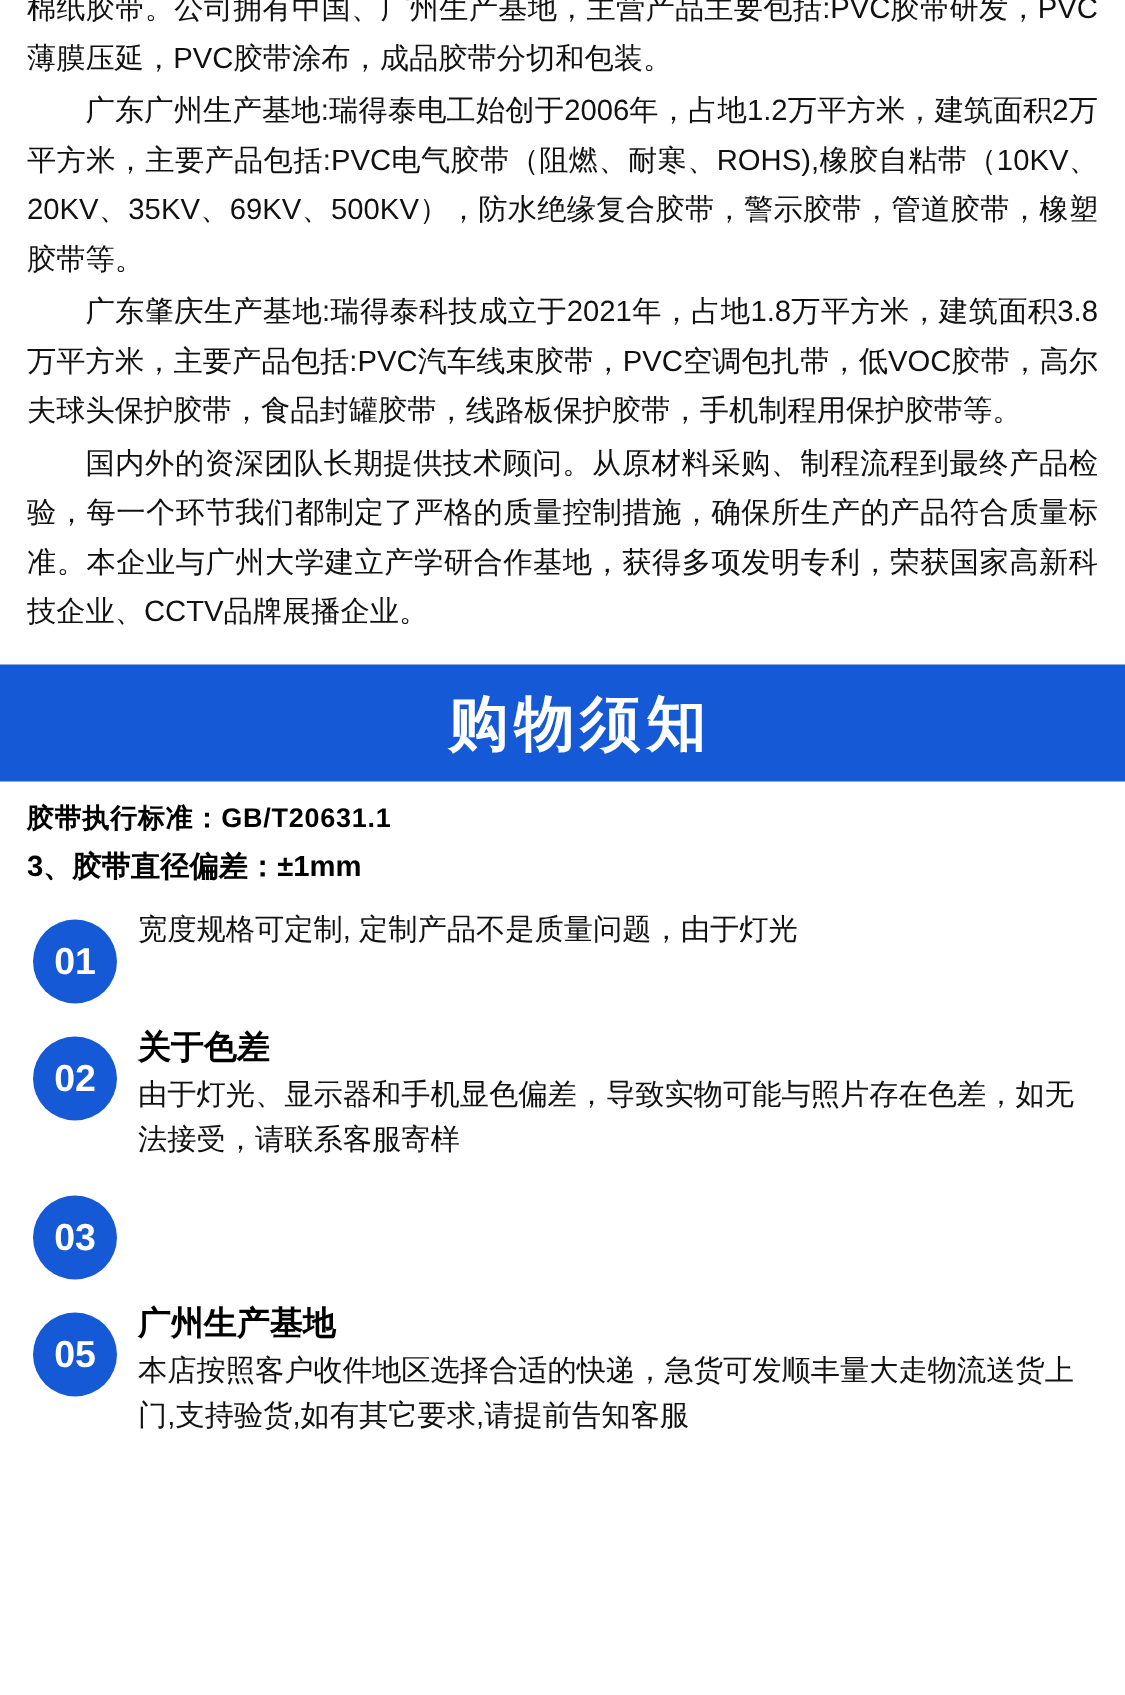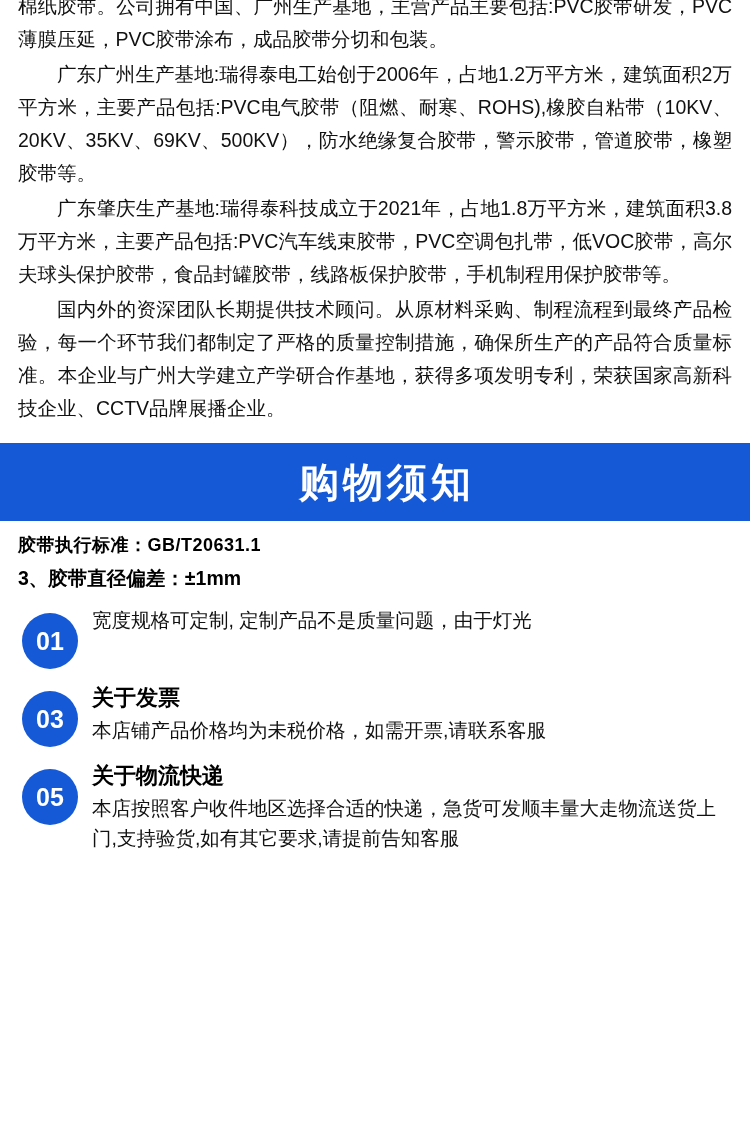--- a/index.html
+++ b/index.html
@@ -144,32 +144,35 @@
 
   <div class="items">
 
     <div class="item">
       <div class="badge">01</div>
       <div class="item-body">
         <p class="item-text">宽度规格可定制, 定制产品不是质量问题，由于灯光</p>
       </div>
     </div>
 
+    <div class="item">
+      <div class="badge">02</div>
+      <div class="item-body">
+        <p class="item-title">关于色差</p>
+        <p class="item-text">由于灯光、显示器和手机显色偏差，导致实物可能与照片存在色差，如无法接受，请联系客服寄样</p>
+      </div>
+    </div>
 
     <div class="item">
       <div class="badge">03</div>
-      <div class="item-body">
-        <p class="item-title">关于发票</p>
-        <p class="item-text">本店铺产品价格均为未税价格，如需开票,请联系客服</p>
-      </div>
     </div>
 
 
     <div class="item">
       <div class="badge">05</div>
       <div class="item-body">
-        <p class="item-title">关于物流快递</p>
+        <p class="item-title">广州生产基地</p>
         <p class="item-text">本店按照客户收件地区选择合适的快递，急货可发顺丰量大走物流送货上门,支持验货,如有其它要求,请提前告知客服</p>
       </div>
     </div>
 
   </div>
 </div>
 
 </body></html>

